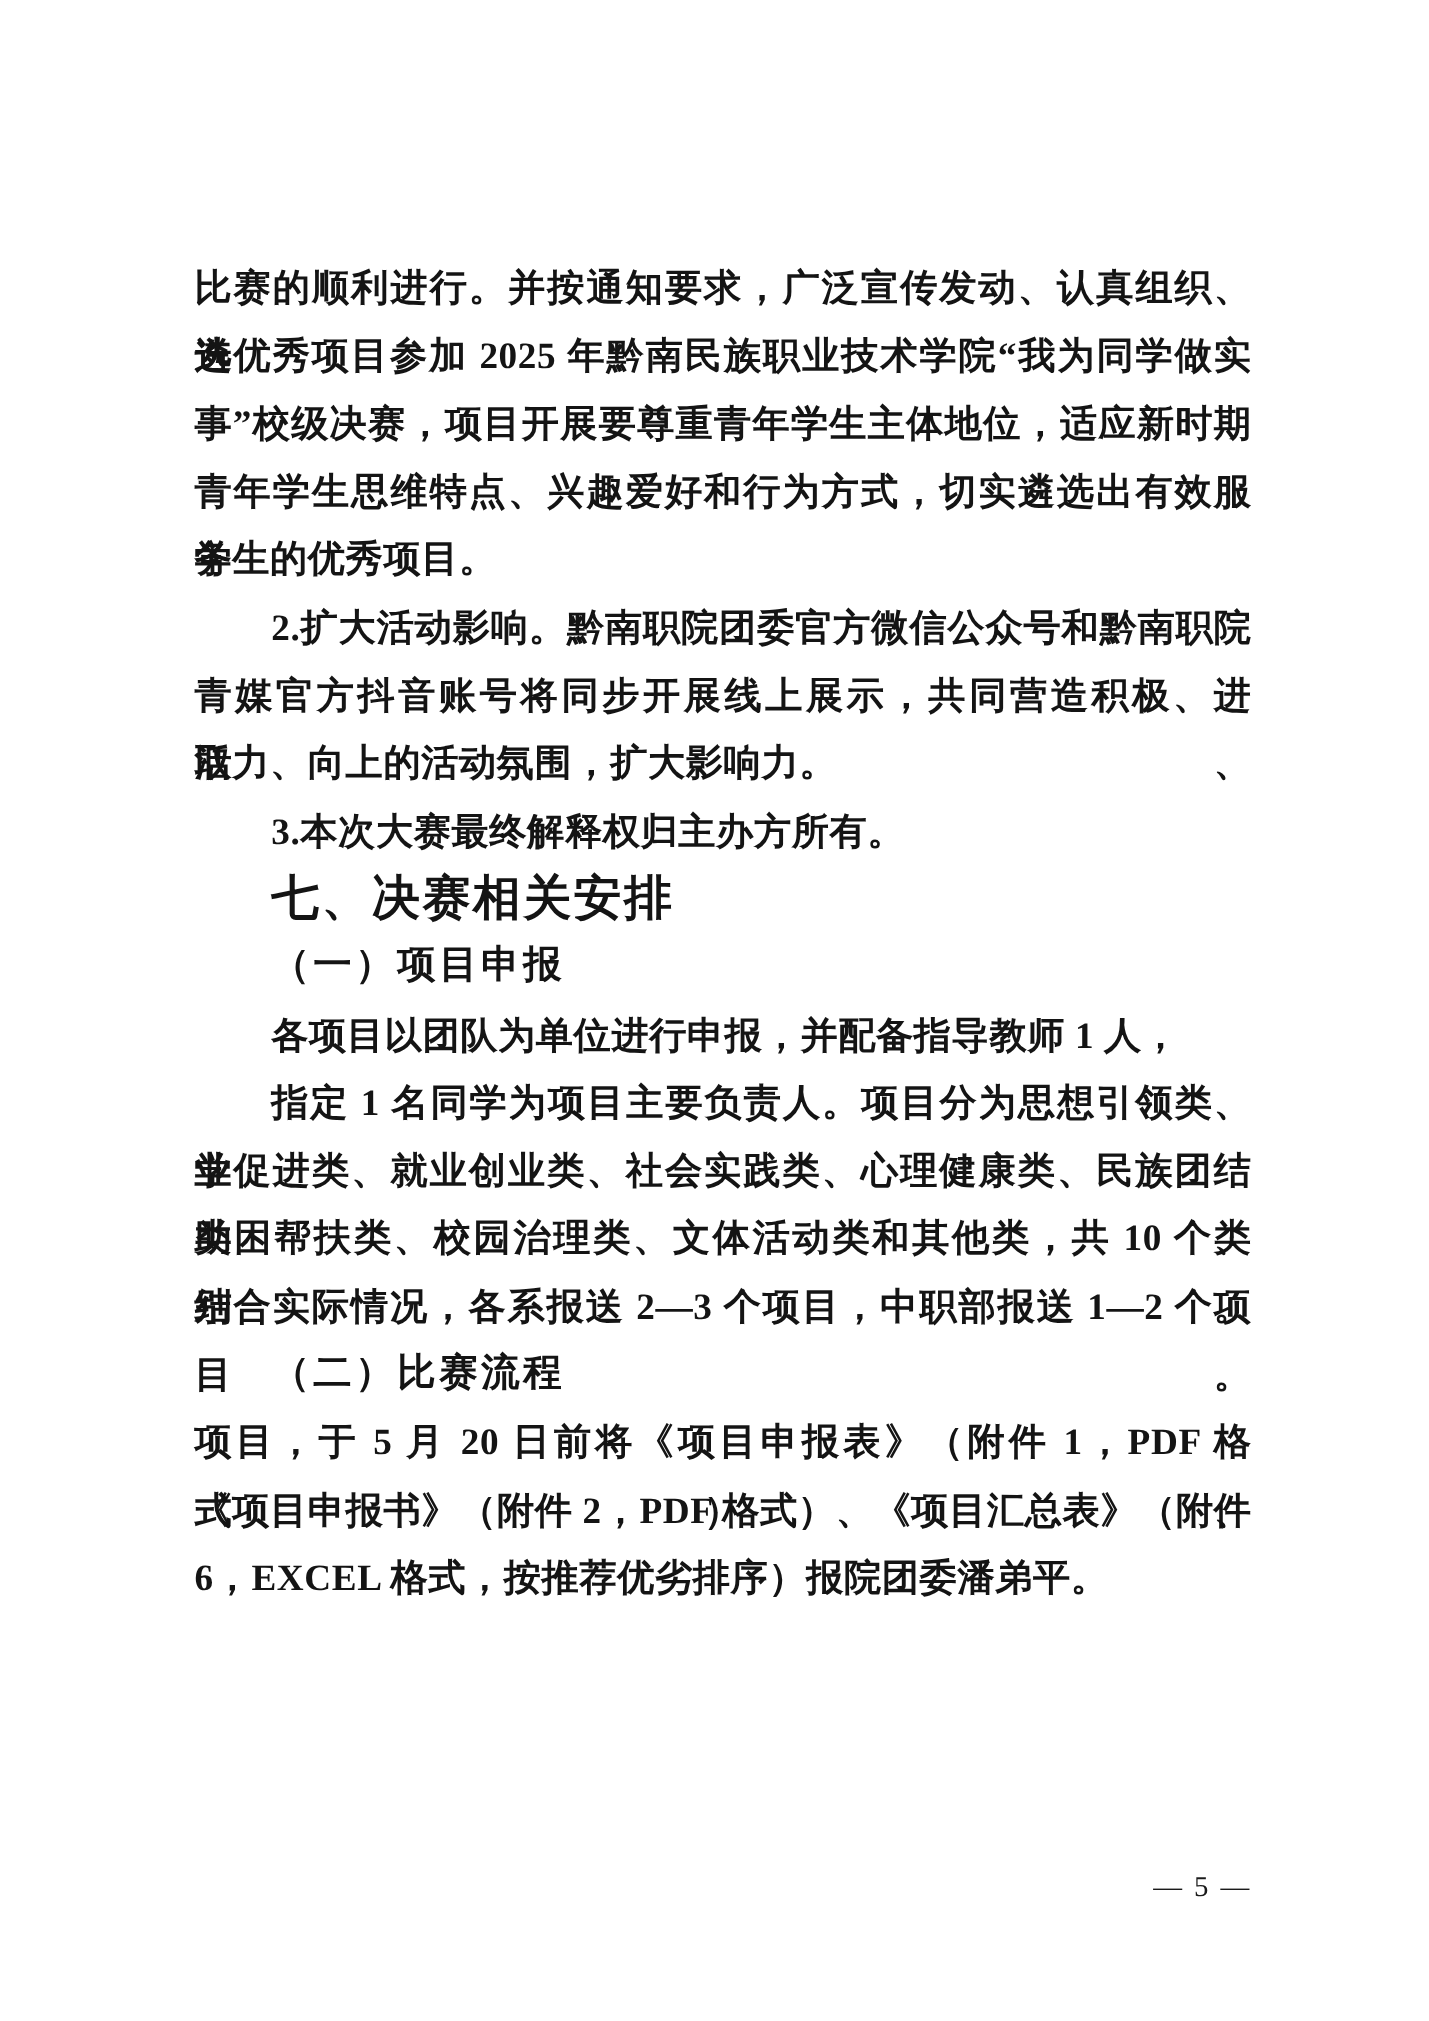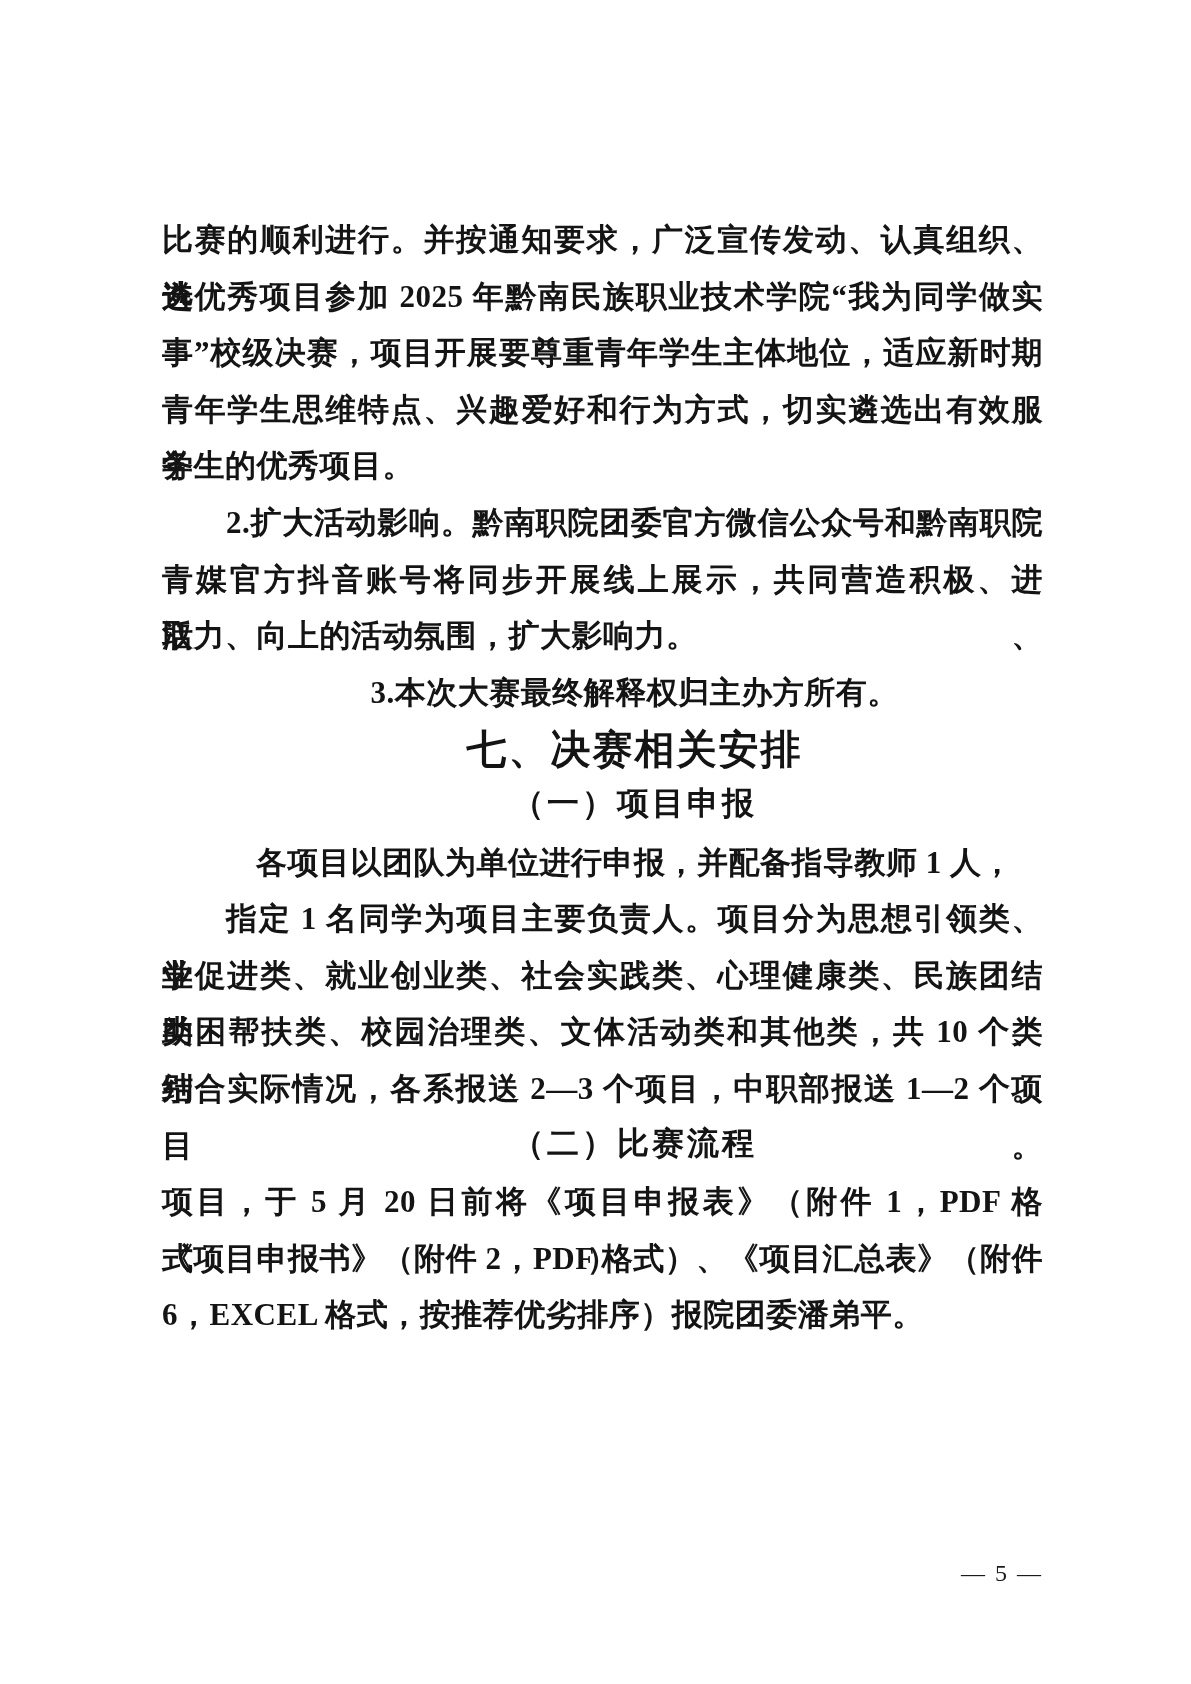--- a/index.html
+++ b/index.html
@@ -25,21 +25,20 @@
   .line {
     height: 56.6px;
     line-height: 56.6px;
     font-size: 31px;
     letter-spacing: 0.5px;
     text-align: left;
     font-weight: bold;
   }
   .line.indent {
     text-indent: 64px;
-    text-align: center;
   }
   .line.justify {
     text-align: justify;
     text-align-last: justify;
   }
   .line.heading-sans {
     font-family: "Liberation Sans", "DejaVu Sans", sans-serif;
     font-weight: bold;
     font-size: 40px;
     letter-spacing: 2px;

